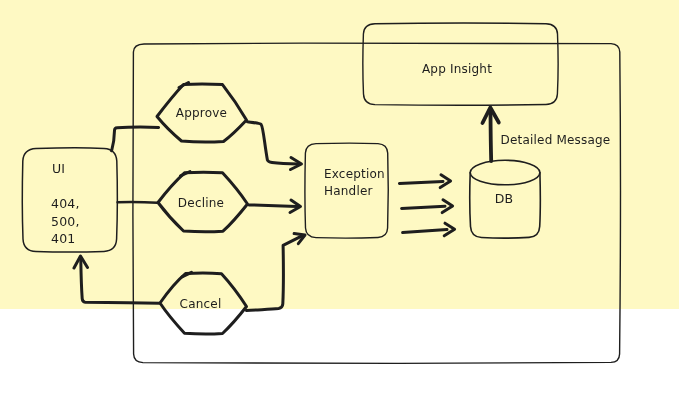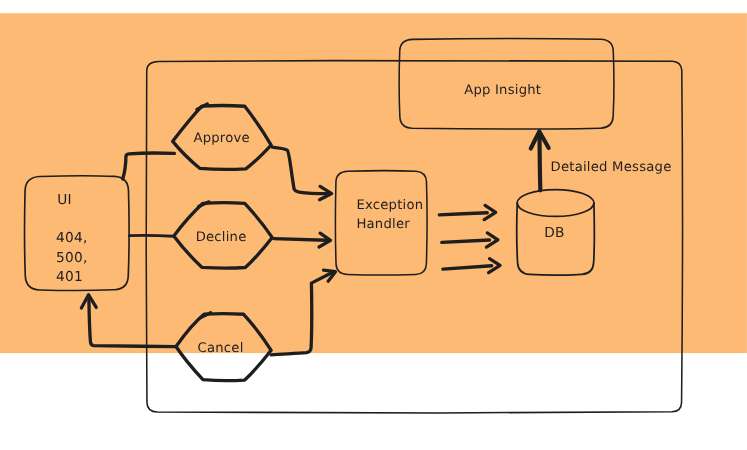--- a/index.html
+++ b/index.html
@@ -7,22 +7,21 @@
     padding: 0;
     background: #ffffff;
     width: 679px;
     height: 409px;
     overflow: hidden;
   }
   .canvas-wrap {
     position: relative;
     width: 679px;
     height: 309px;
-    background: #fdba74;
-    margin-top: 12px;
+    background: #fef9c3;
   }
   svg {
     display: block;
   }
   path {
     fill: none;
     stroke: #1e1e1e;
     stroke-linecap: round;
     stroke-linejoin: round;
   }

